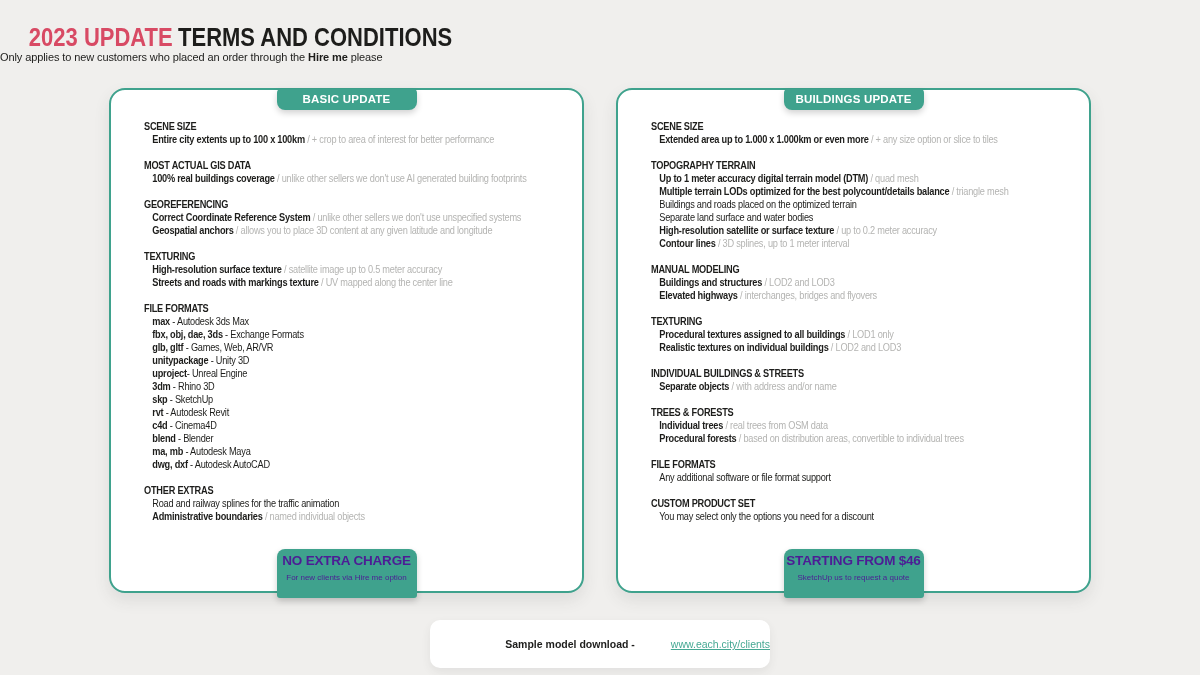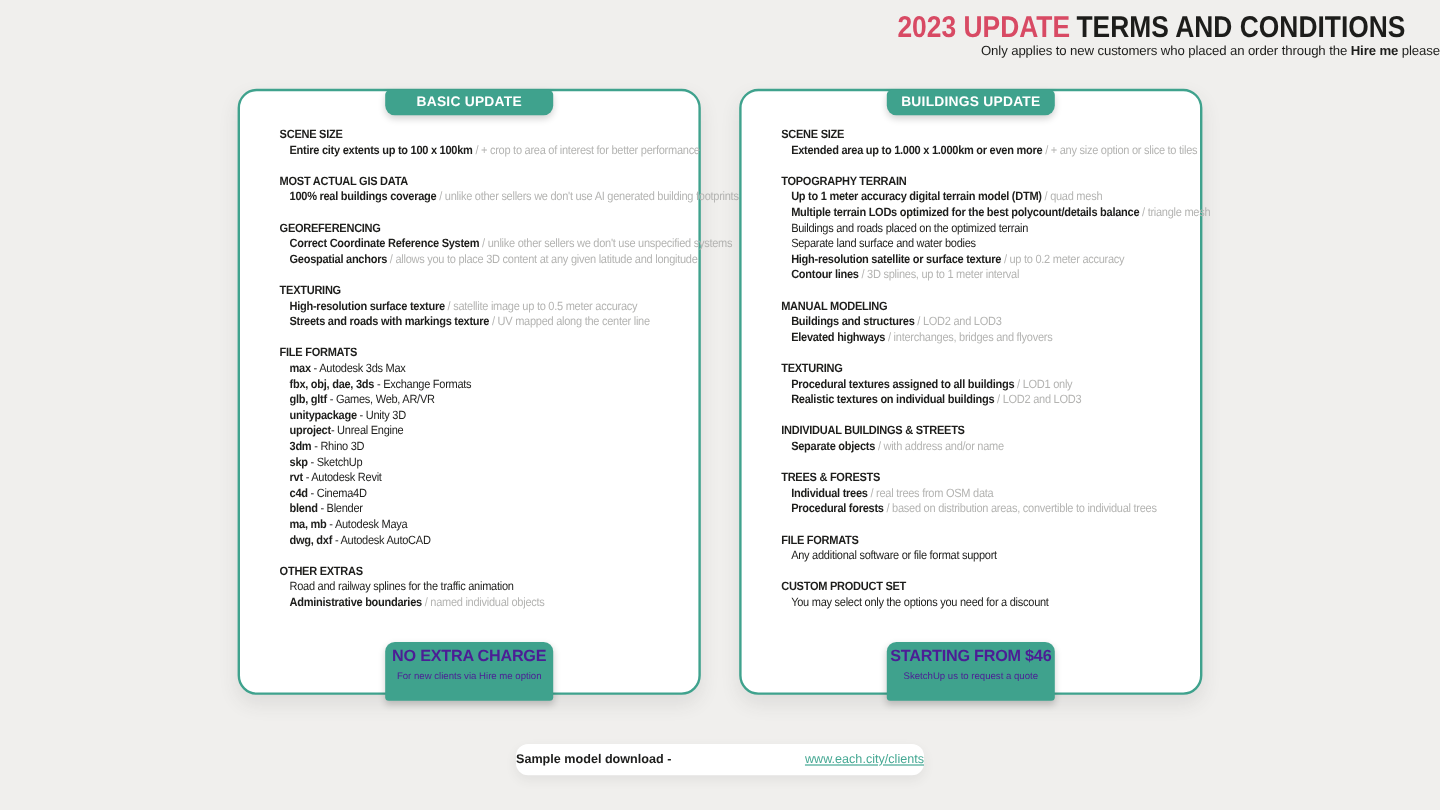--- a/index.html
+++ b/index.html
@@ -7,32 +7,32 @@
     --bg:#f0efed; --panel:#ffffff; --link:#45a893;
   }
   *{box-sizing:border-box;}
   html,body{margin:0;padding:0;}
   body{
     width:1200px;height:675px;overflow:hidden;position:relative;
     background:var(--bg);color:var(--ink);
     font-family:"Liberation Sans", sans-serif;
   }
   
-  .header{text-align:right;padding-top:10px;}
+  .header{text-align:left;padding-top:24px;}
   .page-title{
     margin:0;font-size:25px;font-weight:bold;line-height:27px;white-space:nowrap;
   }
   .title-squeeze{display:inline-block;transform:scaleX(0.88);transform-origin:center;}
   .title-accent{color:var(--pink);}
   .title-rest{margin-left:6px;}
   .sub{margin:0;font-size:11px;line-height:13px;letter-spacing:-0.1px;}
   
   .panels{display:flex;justify-content:center;gap:32px;margin-top:24px;}
   .panel{
-    position:relative;width:386px;height:505px;background:var(--panel);
+    position:relative;width:475px;height:505px;background:var(--panel);
     border:2.5px solid var(--teal);border-radius:16px;
     box-shadow:0 7px 16px rgba(60,60,60,0.10);
     padding:30px 30px 0 33px;
   }
   .badge-top{
     position:absolute;top:-1px;left:50%;transform:translateX(-50%);
     width:140px;height:21px;line-height:21px;background:var(--teal);color:#fff;
     font-weight:bold;font-size:11.5px;text-align:center;letter-spacing:0.2px;
     border-radius:4px 4px 8px 8px;box-shadow:0 3px 6px rgba(0,0,0,0.18);
   }
@@ -50,24 +50,25 @@
     font-size:10px;line-height:13px;letter-spacing:-0.25px;
   }
   .section{margin-bottom:13px;}
   .sec-title{font-weight:bold;white-space:nowrap;}
   .item{padding-left:9px;white-space:nowrap;}
   .it-b{font-weight:bold;}
   .it-sep,.it-g{color:var(--muted);}
   
   .pill{
     position:absolute;top:620px;left:50%;transform:translateX(-50%);
-    width:340px;height:26px;background:#fff;border-radius:10px;
+    width:340px;height:48px;background:#fff;border-radius:10px;
     box-shadow:0 4px 10px rgba(60,60,60,0.08);
-    display:flex;align-items:center;justify-content:space-between;
+    display:flex;align-items:center;justify-content:flex-end;
     font-size:10.5px;
+    gap:32px;
   }
   .pill .pill-label{font-weight:bold;margin-right:4px;}
   .pill a{color:var(--link);text-decoration:underline;cursor:pointer;}
 </style>
 </head>
 <body>
 
 <div class="header">
   <h1 class="page-title"><span class="title-squeeze"><span class="title-accent">2023 UPDATE</span><span class="title-rest">TERMS AND CONDITIONS</span></span></h1>
   <p class="sub"><span>Only applies to new customers who placed an order through the </span><b>Hire me</b><span> please</span></p>

